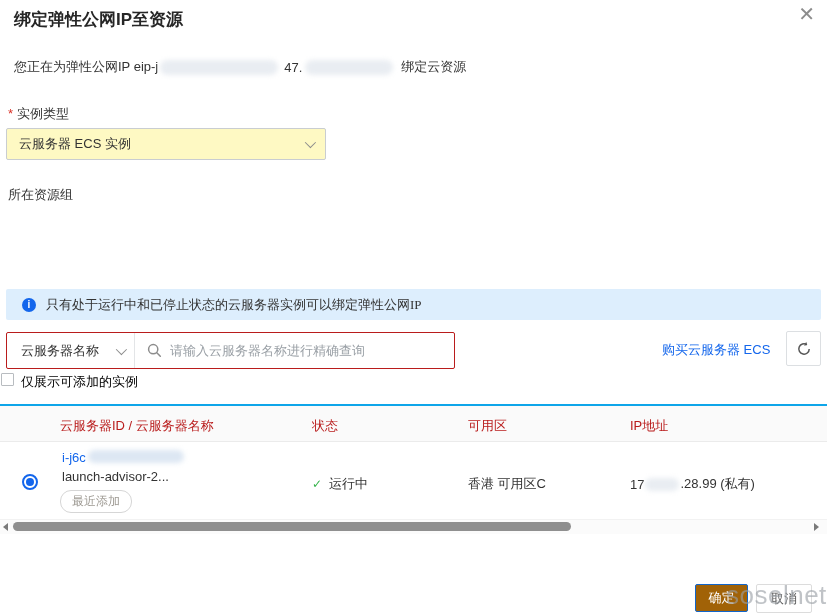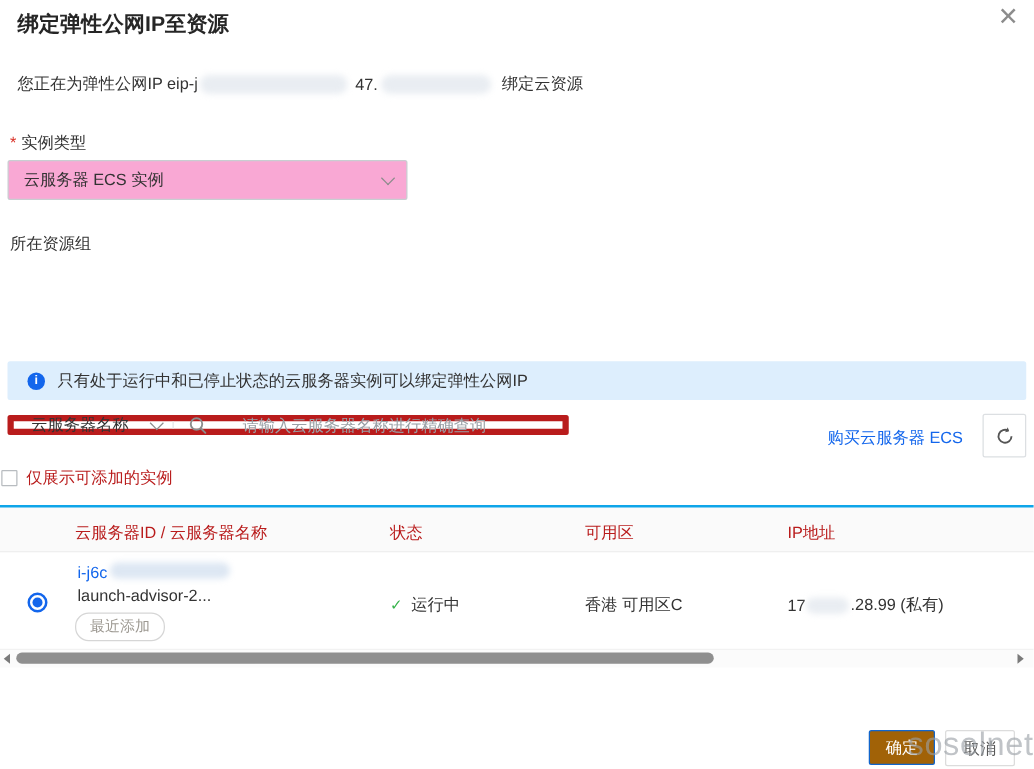--- a/index.html
+++ b/index.html
@@ -12,46 +12,46 @@
 
   .intro { position:absolute; left:14px; top:58px; font-size:13px; color:#333; display:flex; align-items:center; white-space:nowrap; }
   .redact { display:inline-block; background:#e9edf2; border-radius:8px; filter:blur(2.5px); }
   .redact.eip { width:118px; height:15px; margin:0 6px 0 2px; }
   .redact.ip  { width:88px;  height:15px; margin:0 8px 0 3px; }
 
   .field-label { position:absolute; font-size:13px; color:#333; }
   .req { color:#d93026; margin-right:4px; }
 
   .select-box { position:absolute; left:6px; width:320px; height:32px; border:1px solid #c9cdd1; border-radius:2px;
-    background:#f9a8d4; font-size:13px; color:#333; display:flex; align-items:center; padding:0 12px; cursor:pointer; }
+    background:#fef9c3; font-size:13px; color:#333; display:flex; align-items:center; padding:0 12px; cursor:pointer; }
   .chev { width:8px; height:8px; border-right:1.5px solid #8c8c8c; border-bottom:1.5px solid #8c8c8c;
     transform:rotate(45deg) translateY(-2px); margin-left:auto; }
 
   .help-icon { display:inline-block; width:14px; height:14px; border-radius:50%; background:#a6a6a6; color:#fff;
     font-size:10px; line-height:14px; text-align:center; vertical-align:-2px; margin-left:6px; }
 
   .banner { position:absolute; left:6px; top:289px; width:815px; height:31px; background:#ddeefd; border-radius:2px;
     display:flex; align-items:center; padding-left:16px; }
   .info-icon { width:14px; height:14px; border-radius:50%; background:#1366ec; color:#fff; font-size:10px; font-weight:700;
     line-height:14px; text-align:center; flex:0 0 auto; }
-  .banner-text { font-size:13px; color:#333; margin-left:10px; }
+  .banner-text { font-size:13px; color:#333; margin-left:10px;font-family:Liberation Serif, serif; }
 
-  .search-combo { position:absolute; left:6px; top:332px; width:449px; height:16px; border:5px solid #b91c1c; border-radius:2px;
+  .search-combo { position:absolute; left:6px; top:332px; width:449px; height:37px; border:1px solid #b91c1c; border-radius:2px;
     background:#fff; display:flex; align-items:center; }
   .search-field { width:128px; height:100%; display:flex; align-items:center; padding:0 10px 0 14px; font-size:13px; color:#333;
     border-right:1px solid #e3e5e7; cursor:pointer; flex:0 0 auto; }
-  .search-input-wrap { display:flex; align-items:flex-start; flex:1; padding-left:12px;gap:20px; }
+  .search-input-wrap { display:flex; align-items:flex-start; flex:1; padding-left:12px; }
   .search-input { border:none; outline:none; font-size:13px; color:#333; width:280px; margin-left:8px; background:transparent; }
   .search-input::placeholder { color:#9aa0a6; }
 
   .buy-link { position:absolute; left:662px; top:341px; font-size:13px; color:#1366ec; display:flex; align-items:center; gap:16px; cursor:pointer; }
   .refresh-btn { position:absolute; left:786px; top:331px; width:35px; height:35px; border:1px solid #dcdfe2; border-radius:2px;
     background:#fff; display:flex; align-items:center; justify-content:center; cursor:pointer; }
 
-  .only-addable { position:absolute; left:1px; top:373px; display:flex; align-items:center; font-size:13px; color:#b91c1c; }
+  .only-addable { position:absolute; left:1px; top:373px; display:flex; font-size:13px; color:#000000; }
   .checkbox { width:13px; height:13px; border:1px solid #b8bcc0; border-radius:1px; background:#fff; margin-right:7px; cursor:pointer; }
 
   .thead { position:absolute; left:0; top:404px; width:827px; height:38px; background:#fafafa;
     border-top:2px solid #0ea5e9; border-bottom:1px solid #ebebeb; font-size:13px; color:#b91c1c; }
   .thead span { position:absolute; top:11px; }
   .th-id { left:60px; } .th-status { left:312px; } .th-zone { left:468px; } .th-ip { left:630px; }
 
   .trow { position:absolute; left:0; top:442px; width:827px; height:78px; background:#fff; border-bottom:1px solid #f2f2f2; }
   .radio { position:absolute; left:22px; top:474px; width:16px; height:16px; border-radius:50%; border:2px solid #1366ec; background:#fff; cursor:pointer; }
   .radio::after { content:""; position:absolute; left:2px; top:2px; width:8px; height:8px; border-radius:50%; background:#1366ec; }

